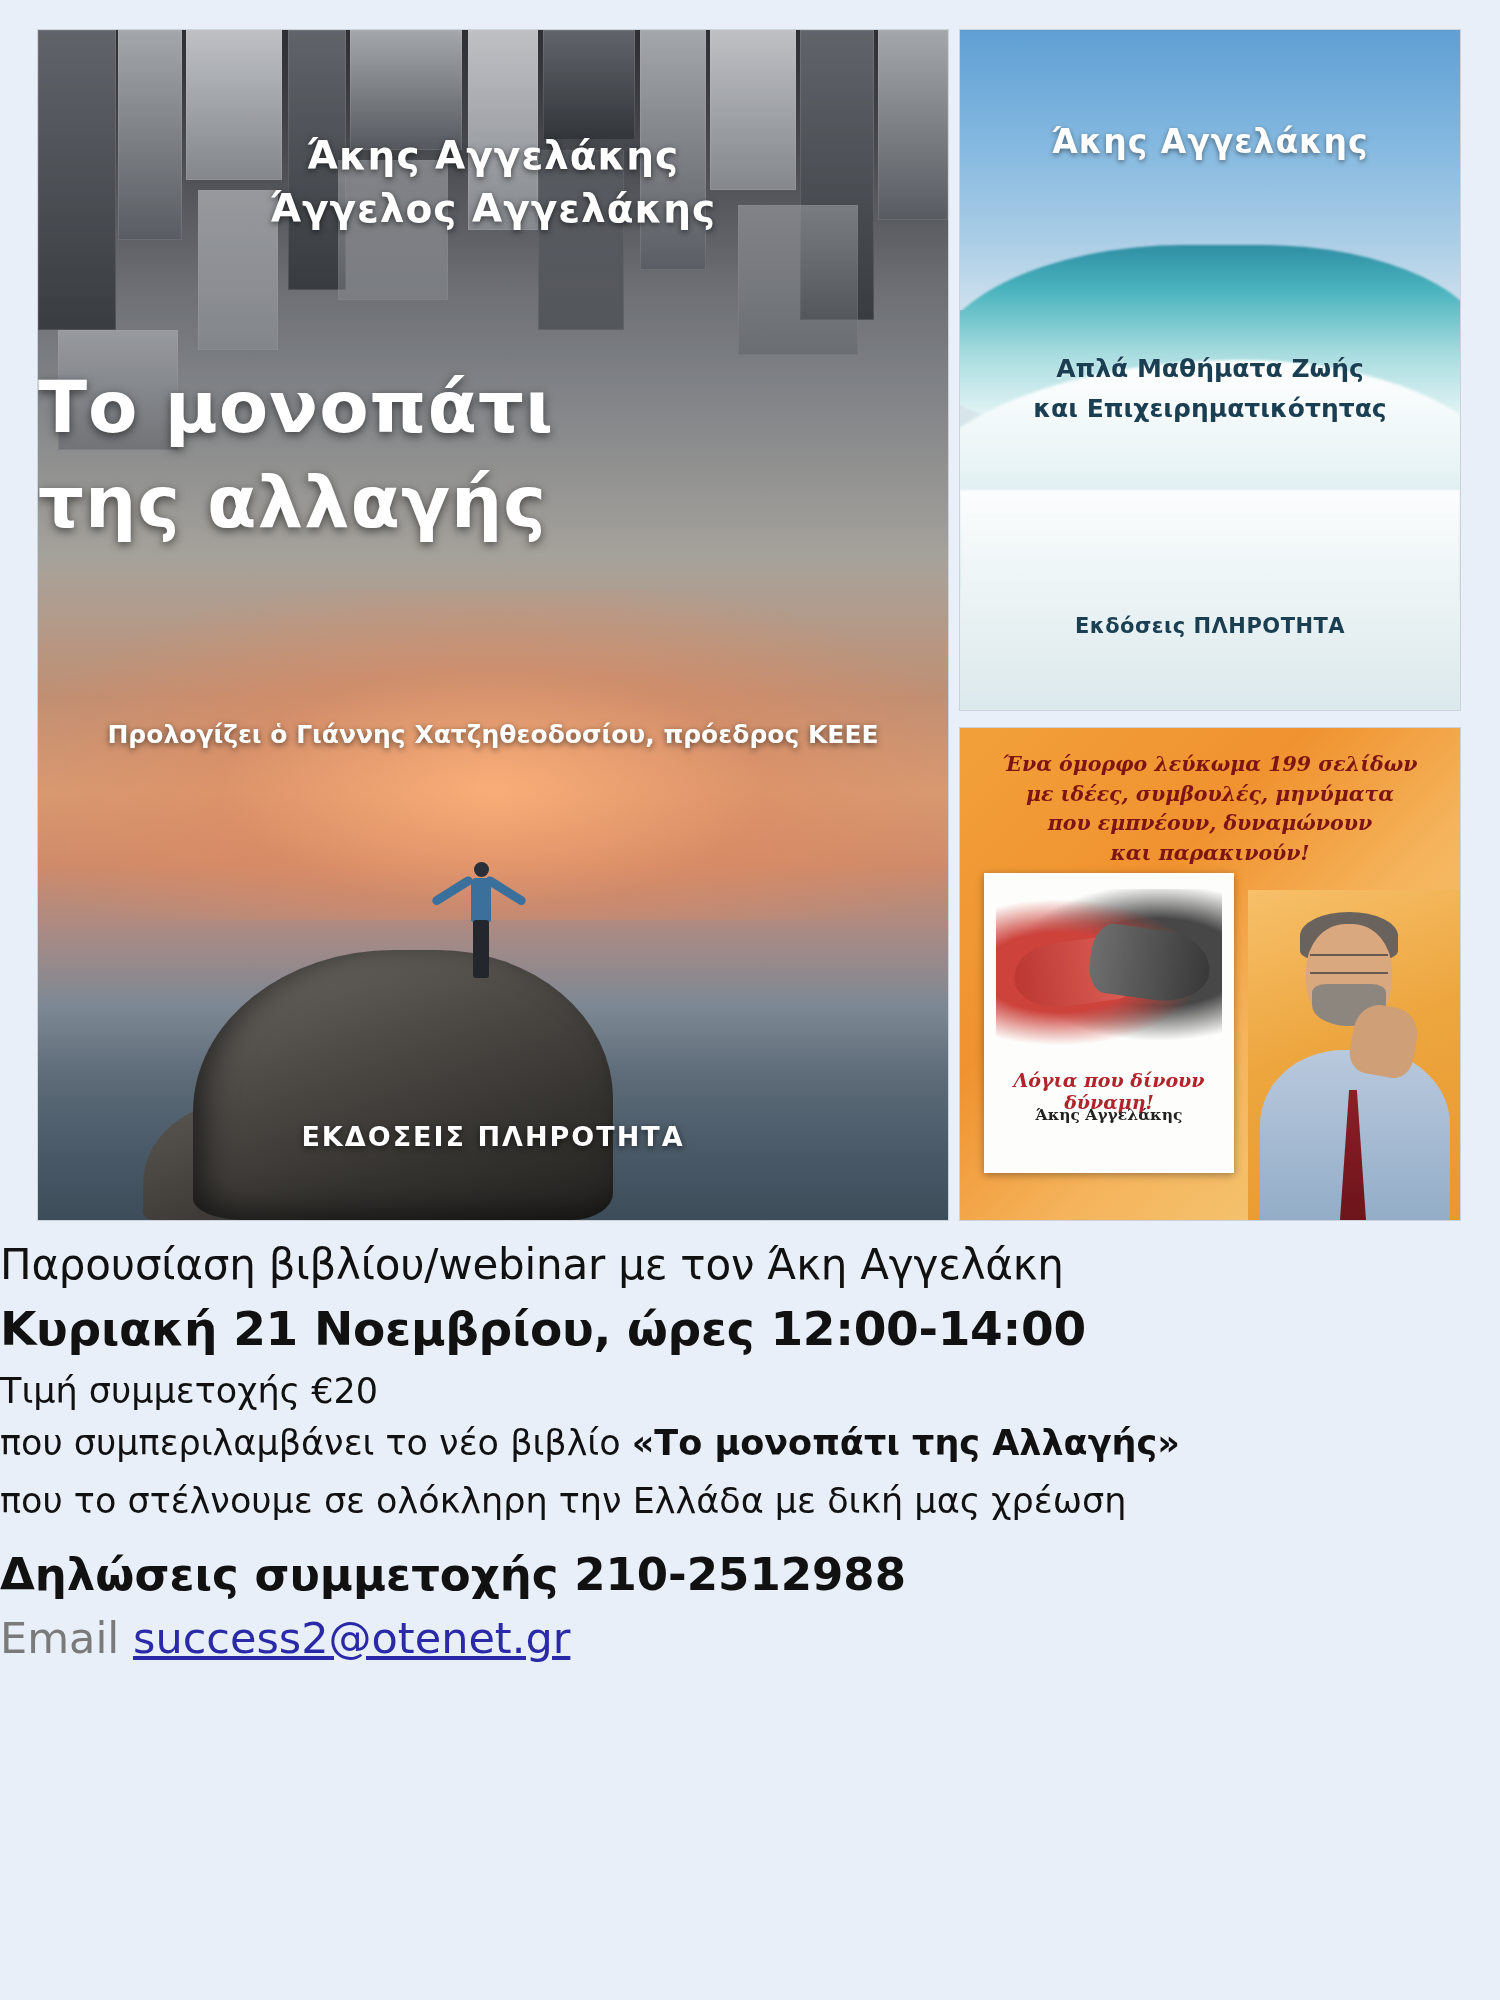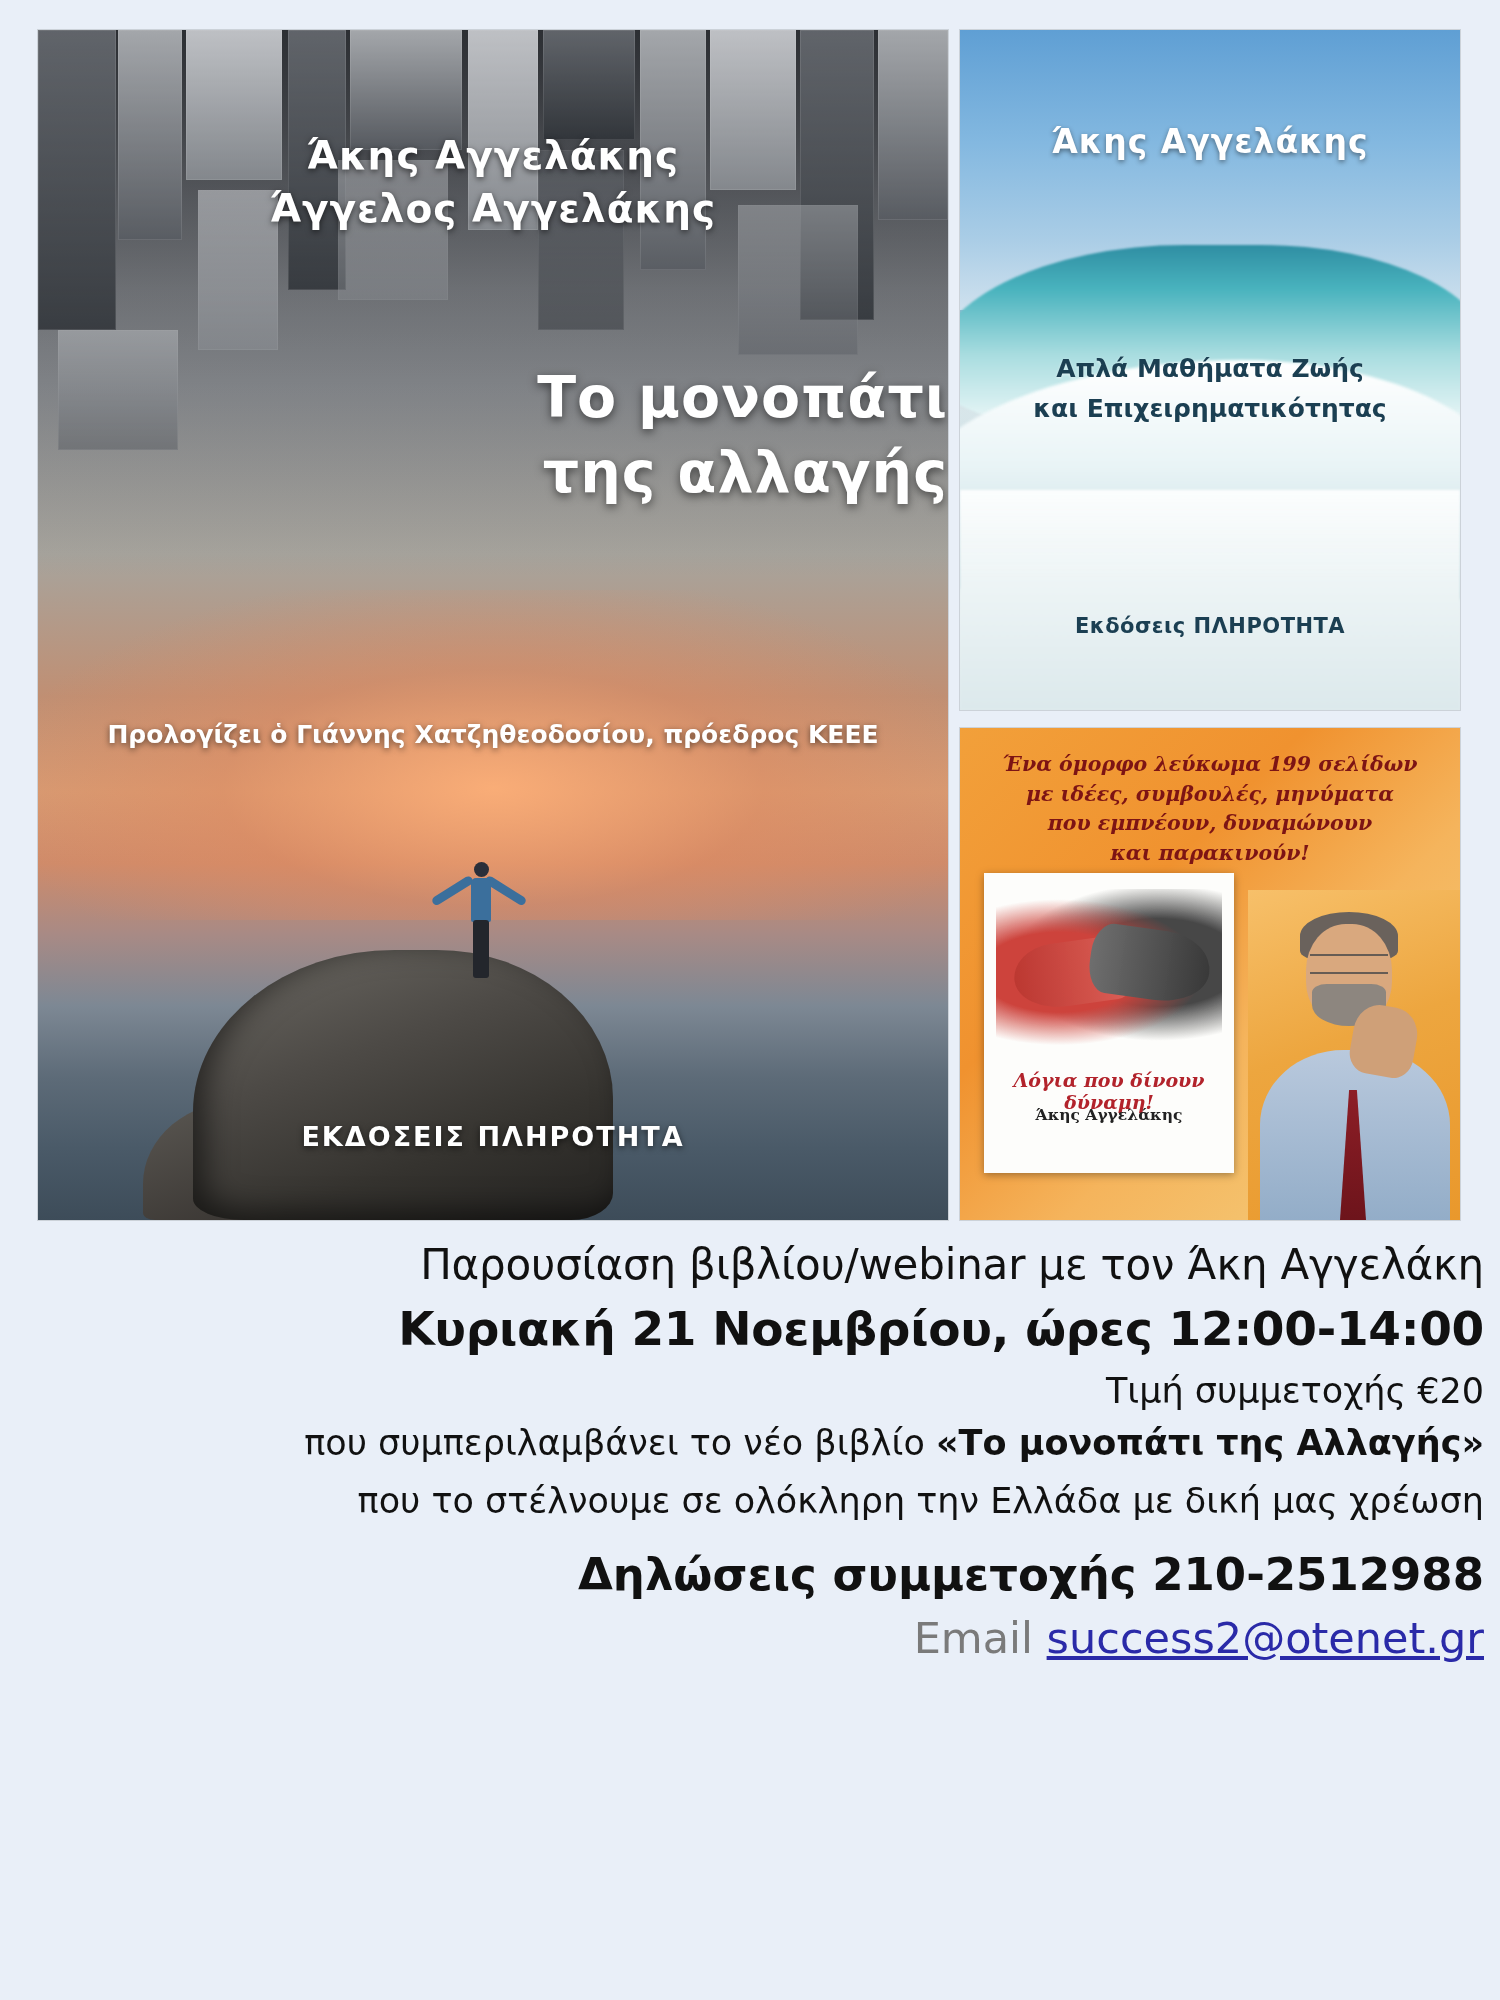--- a/index.html
+++ b/index.html
@@ -130,23 +130,23 @@
     font-size: 39px;
     font-weight: 700;
     letter-spacing: 1px;
     line-height: 1.35;
     text-shadow: 0 2px 6px rgba(0,0,0,0.6);
   }
   .cover-main .title {
     position: absolute;
     left: 0; right: 0;
     top: 330px;
-    text-align: right;
+    text-align: left;
     color: #ffffff;
-    font-size: 57px;
+    font-size: 72px;
     font-weight: 700;
     line-height: 1.32;
     letter-spacing: 1px;
     text-shadow: 0 3px 10px rgba(0,0,0,0.55);
   }
   .cover-main .prologue {
     position: absolute;
     left: 0; right: 0;
     top: 690px;
     text-align: center;
@@ -349,25 +349,24 @@
     position: absolute; left: 104px; top: 116px;
     width: 64px; height: 70px;
     background: #cfa078;
     border-radius: 40% 40% 30% 30%;
     transform: rotate(10deg);
   }
 
   
   .info {
     position: absolute;
-    left: 0; right: 16px;
+    left: 0; right: 0;
     top: 1238px;
-    text-align: right;
+    text-align: left;
     color: #111;
-    padding-left: 9px;
   }
   .info .l1 {
     font-size: 42px;
     font-weight: 400;
     line-height: 1.28;
     letter-spacing: -0.2px;
   }
   .info .l2 {
     font-size: 47px;
     font-weight: 700;

